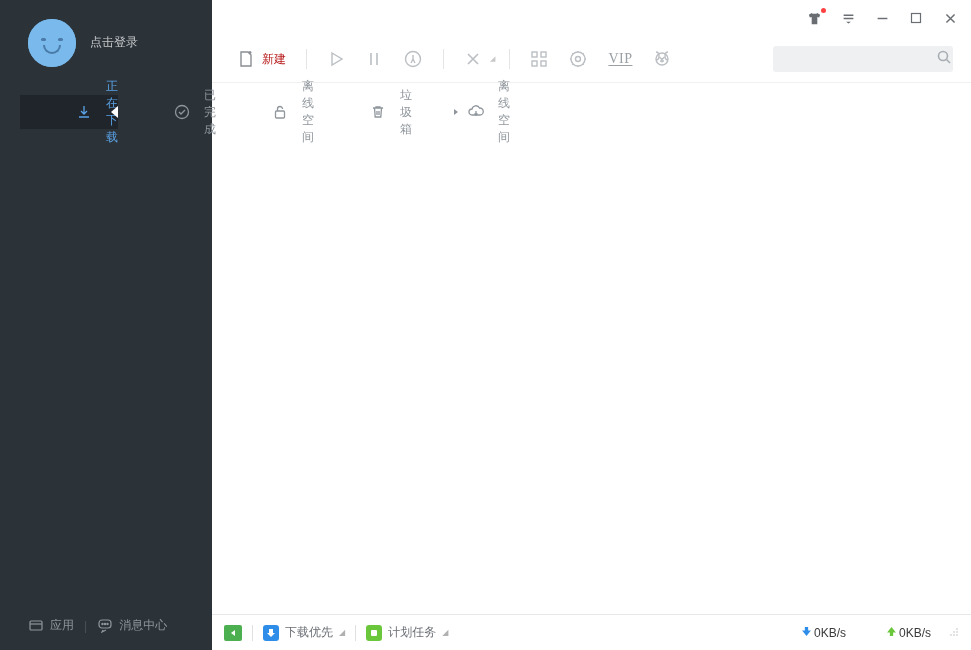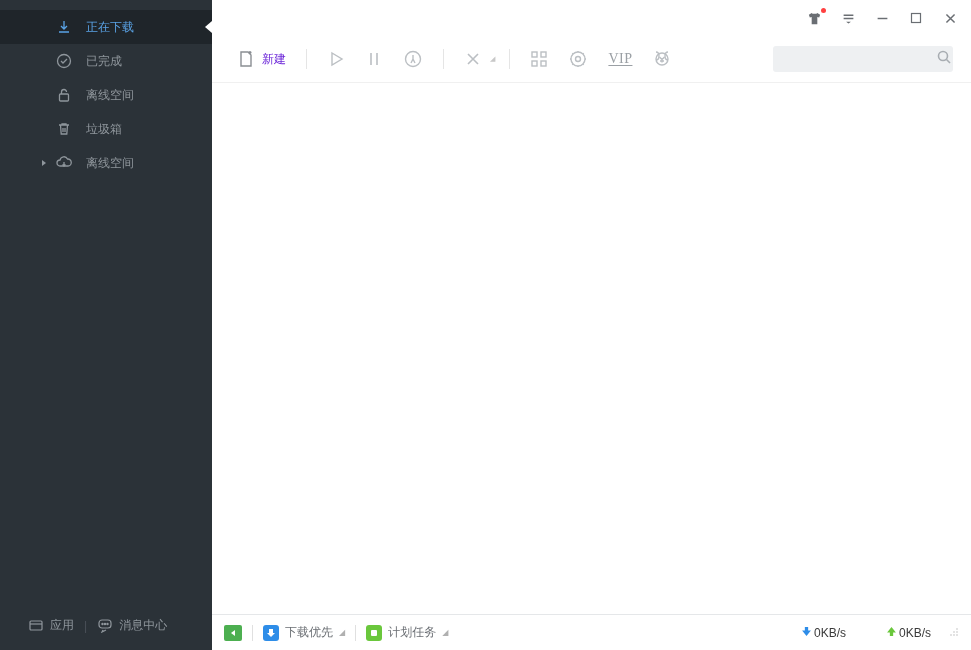--- a/index.html
+++ b/index.html
@@ -81,22 +81,22 @@
       left: 15px;
     }
 
     .login-text {
       color: #c5c8cb;
       font-size: 12px;
     }
 
     .sidebar-nav {
       display: flex;
-      flex-direction: column;
       padding-top: 10px;
+      margin-left: 20px;
     }
 
     .nav-item {
       height: 34px;
       display: flex;
       align-items: center;
       padding-left: 56px;
       gap: 14px;
       color: #8f969c;
       font-size: 12px;
@@ -219,21 +219,21 @@
       padding: 4px 8px;
       display: flex;
       align-items: center;
       gap: 6px;
       cursor: pointer;
       color: #9ba0a5;
       font-size: 12px;
     }
 
     .toolbar-btn.new-btn {
-      color: #6d28d9;
+      color: #b91c1c;
       text-align: center;
     }
 
     .toolbar-btn svg {
       color: #bbbfc3;
     }
 
     .toolbar-btn.new-btn svg {
       color: #8a8e93;
     }
@@ -366,20 +366,30 @@
       text-decoration: underline;
       text-underline-offset: 2px;
     }
   </style>
 </head>
 <body>
 
 <div class="app">
 
   <div class="sidebar">
+    <div class="sidebar-header">
+      <div class="avatar">
+        <div class="avatar-face">
+          <div class="avatar-eye left"></div>
+          <div class="avatar-eye right"></div>
+          <div class="avatar-mouth"></div>
+        </div>
+      </div>
+      <span class="login-text">点击登录</span>
+    </div>
 
     <div class="sidebar-nav">
       <div class="nav-item active">
         <span class="nav-icon">
           <svg width="16" height="16" viewBox="0 0 16 16" fill="none" stroke="currentColor" stroke-width="1.3">
               <path d="M8 2v8M5 7l3 3 3-3M3 13h10"></path>
             </svg>
         </span>
         <span>正在下载</span>
       </div>

